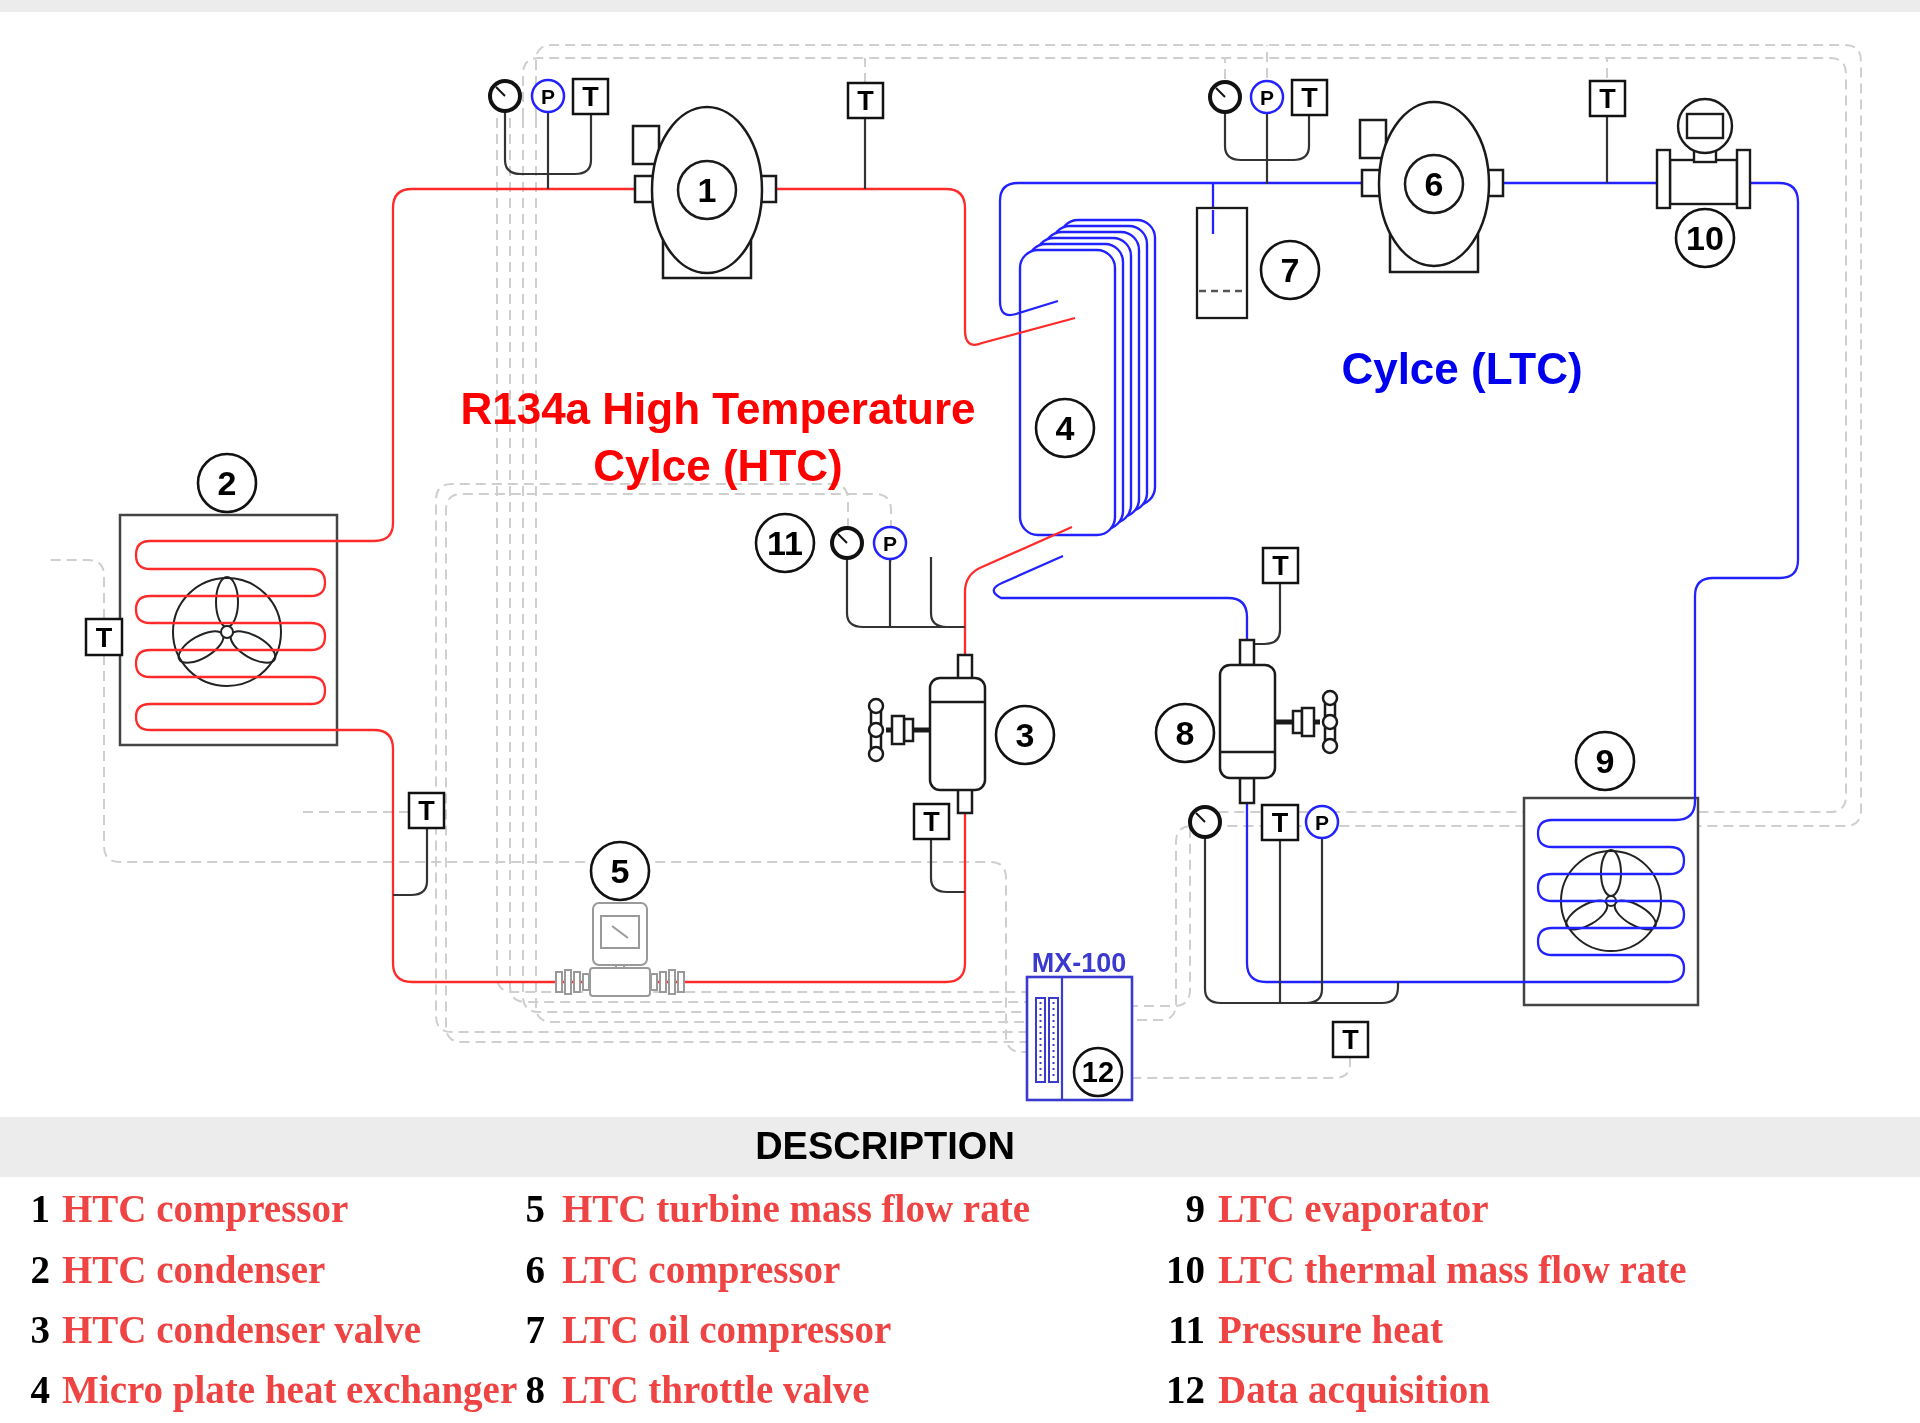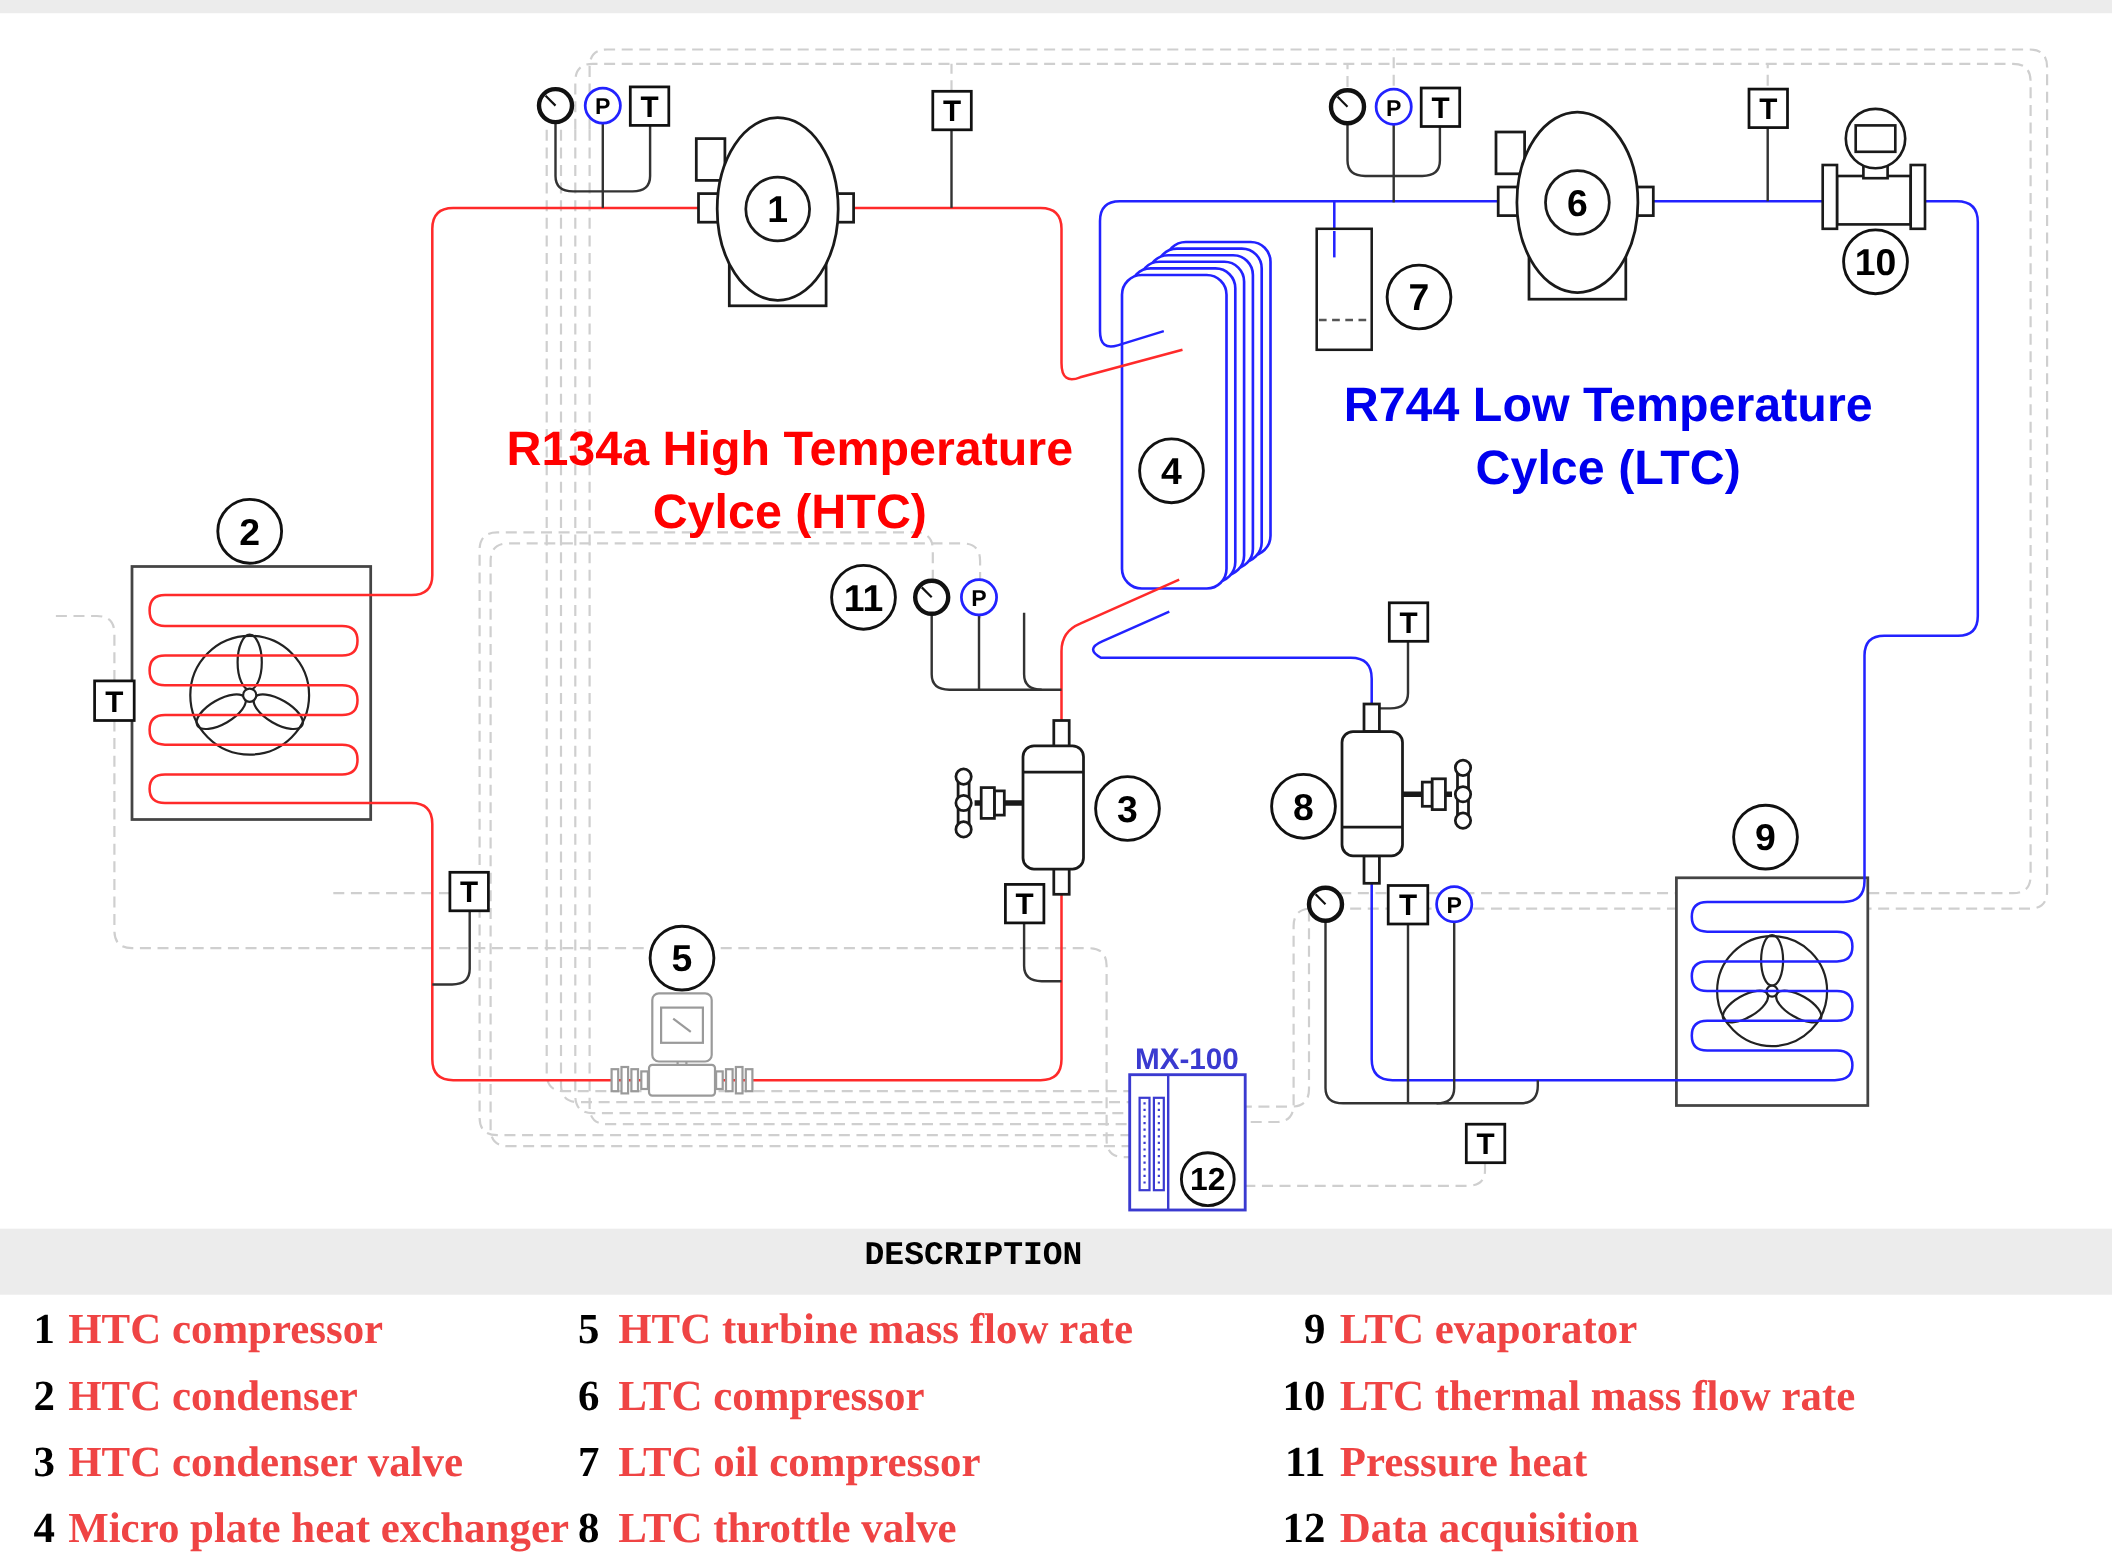--- a/index.html
+++ b/index.html
@@ -10,21 +10,21 @@
   #stage{position:relative;width:1920px;height:1423px;background:#fff;overflow:hidden;
          font-family:"Liberation Sans",sans-serif;}
   .topstrip{position:absolute;left:0;top:0;width:1920px;height:12px;background:var(--band-gray);}
   svg{position:absolute;left:0;top:0;}
   .title{position:absolute;top:340px;width:720px;text-align:center;font-weight:bold;
          font-size:44px;line-height:57px;letter-spacing:0px;}
   .title.red{left:358px;color:var(--title-red);margin-top:40px;}
   .title.blue{left:1102px;color:var(--title-blue);}
   .descband{position:absolute;left:0;top:1117px;width:1920px;height:60px;background:var(--band-gray);}
   .descband span{position:absolute;left:0;top:8px;width:1770px;text-align:center;
-      font-family:Liberation Mono, monospace;font-weight:bold;font-size:30px;color:#000;}
+      font-family:Liberation Sans, sans-serif;font-weight:bold;font-size:38px;color:#000;}
   .legend-num{position:absolute;font-family:"Liberation Serif",serif;font-weight:bold;font-size:39px;
       color:#000;text-align:right;}
   .legend-txt{position:absolute;font-family:"Liberation Serif",serif;font-weight:bold;font-size:39px;
       color:#ef4444;white-space:nowrap;}
   .r0{top:1186px;} .r1{top:1247px;} .r2{top:1307px;} .r3{top:1367px;}
   .c1n{left:8px;width:42px;} .c1t{left:62px;}
   .c2n{left:498px;width:47px;} .c2t{left:562px;}
   .c3n{left:1138px;width:67px;} .c3t{left:1218px;}
   text{font-family:"Liberation Sans",sans-serif;}
   .tagnum{font-size:34px;font-weight:bold;fill:#000;}
@@ -349,21 +349,20 @@
           <text class="tagnum sm" x="1098" y="1082" text-anchor="middle" stroke="none" fill="#000">12</text>
         </g>
     </g>
   </svg>
 
   <div class="title red">
     <div>R134a High Temperature</div>
     <div>Cylce (HTC)</div>
   </div>
   <div class="title blue">
-    <div>R744 Low Temperature</div>
     <div>Cylce (LTC)</div>
   </div>
 
   <div class="descband">
     <span>DESCRIPTION</span>
   </div>
 
   <div>
     <div class="legend-num c1n r0">1</div>
     <div class="legend-txt c1t r0">HTC compressor</div>

